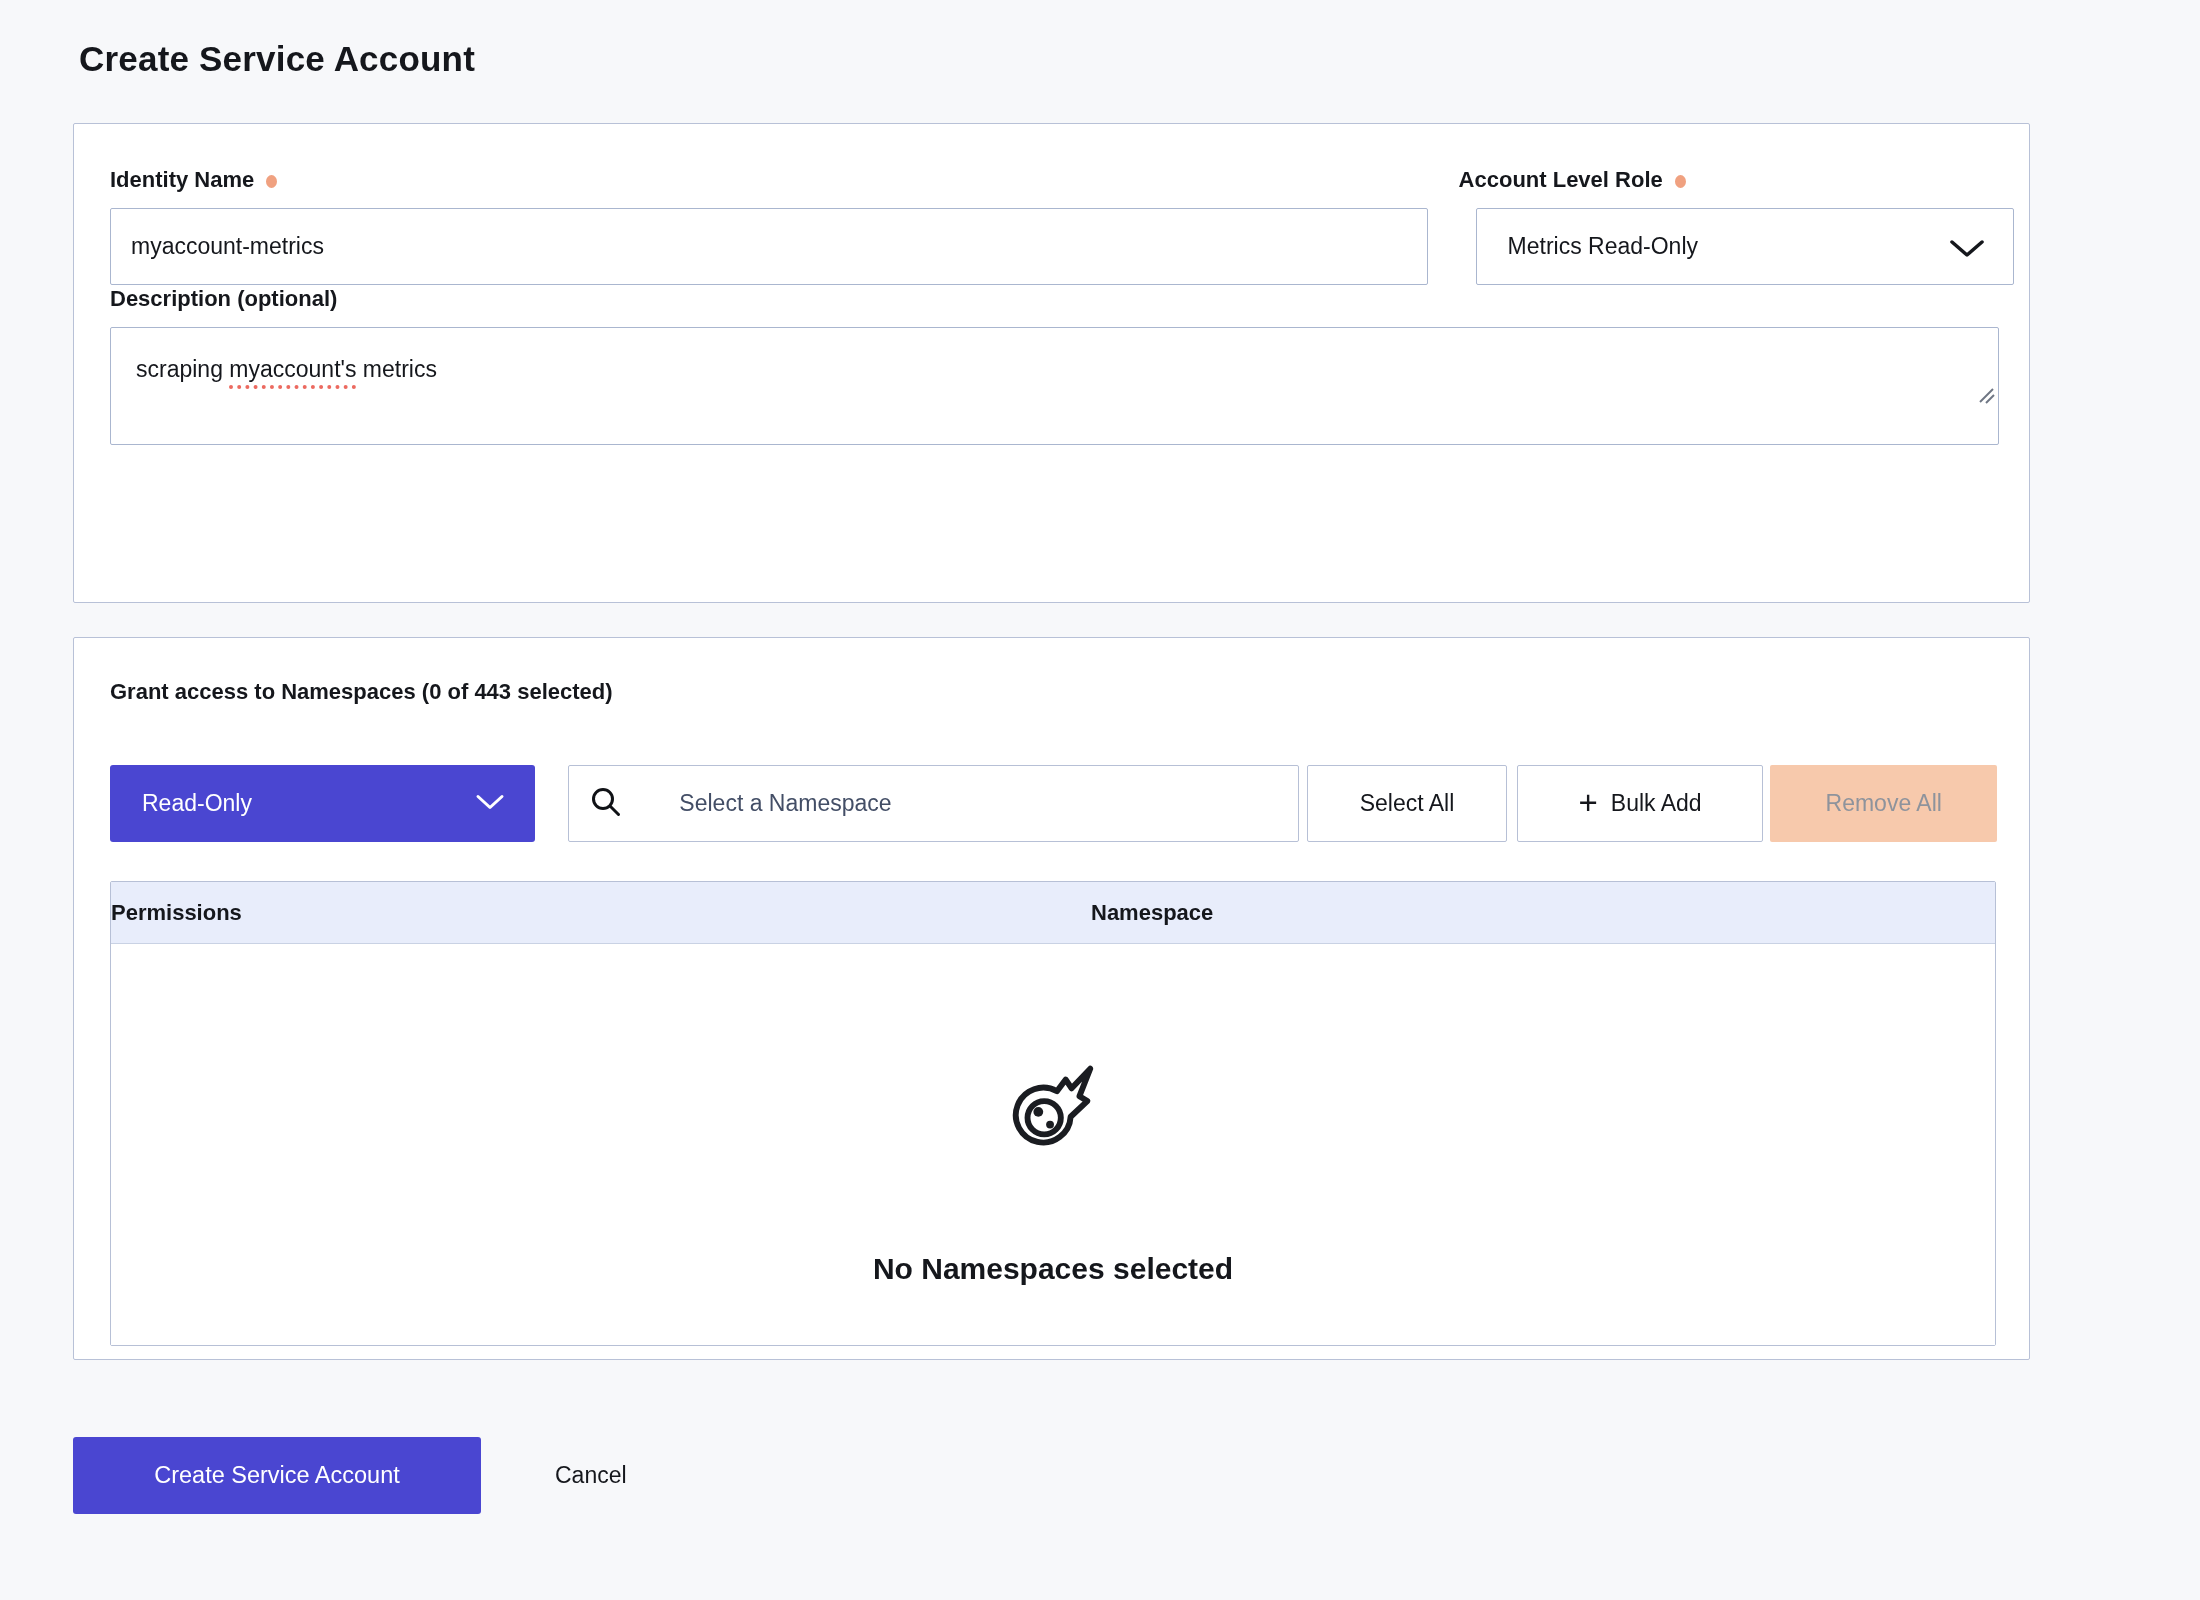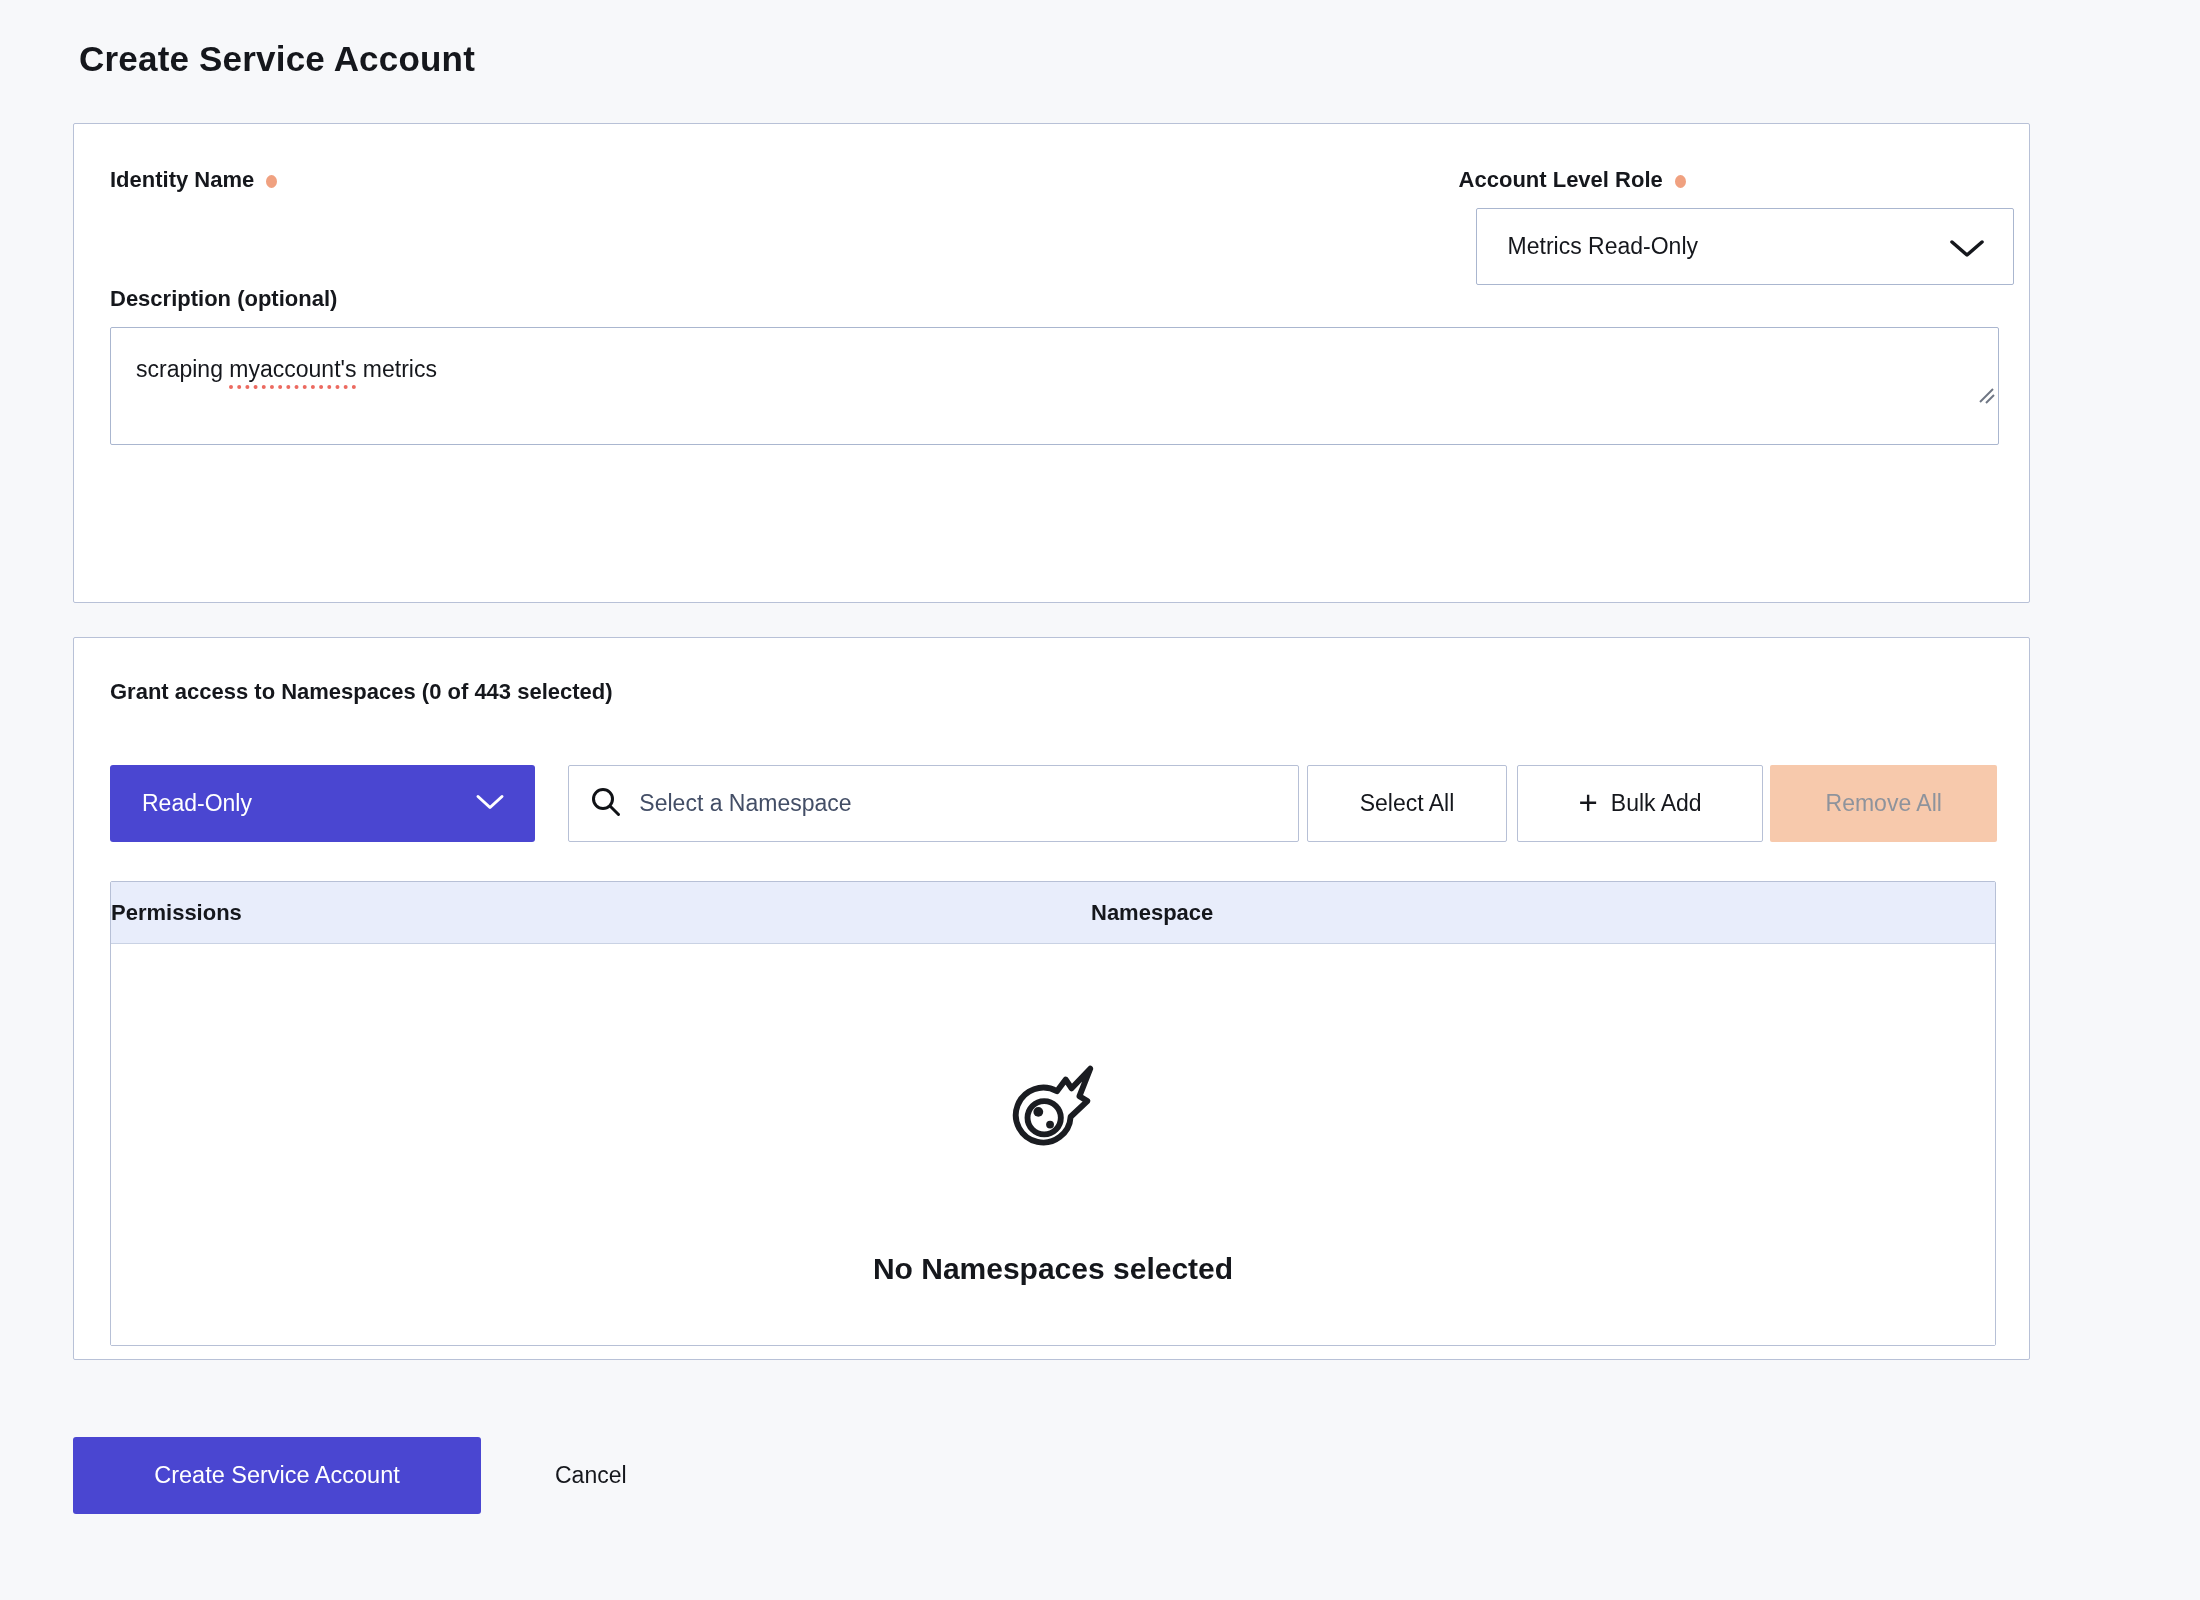--- a/index.html
+++ b/index.html
@@ -68,21 +68,21 @@
   .btn-role {
     width:426px; margin-right:33px; height:77px;
     background:#4a46d1; color:#fff; border:none; border-radius:3px;
     font-family:"Liberation Sans", sans-serif; font-size:23px;
     display:flex; align-items:center; justify-content:space-between;
     padding:0 30px 0 32px; cursor:pointer;
   }
   .search-box {
     width:732px; margin-right:8px; height:77px;
     border:1.5px solid #b7c0d6; border-radius:2px; background:#fff;
-    display:flex; align-items:center; padding:0 18px 0 21px;
+    display:flex; align-items:center; padding:0 18px 0 21px;gap:40px;
   }
   .search-box input {
     border:none; outline:none; flex:1; background:transparent;
     font-family:"Liberation Sans", sans-serif; font-size:23px; color:#15171c;
     margin-left:16px;
   }
   .search-box input::placeholder { color:#434e66; opacity:1; }
 
   .btn-light {
     height:77px; background:#fff; border:1.5px solid #b7c0d6; border-radius:2px;
@@ -124,20 +124,21 @@
 <body>
 
 <div class="page">
 
   <h1 class="title">Create Service Account</h1>
 
   <section class="card card-details">
     <div class="field-row">
       <div class="field-name">
         <label class="f-label"><span>Identity Name</span><span class="req-dot"></span></label>
+        <input class="text-input" type="text" value="myaccount-metrics" style="">
       </div>
       <div class="field-role">
         <label class="f-label"><span>Account Level Role</span><span class="req-dot"></span></label>
         <div class="select">
           <span>Metrics Read-Only</span>
           <span class="chev">
             <svg width="36" height="21" viewBox="0 0 36 21">
                 <polyline points="3,4 18,17 33,4" fill="none" stroke="#15171c" stroke-width="3.5" stroke-linecap="round" stroke-linejoin="round"></polyline>
               </svg>
           </span>

